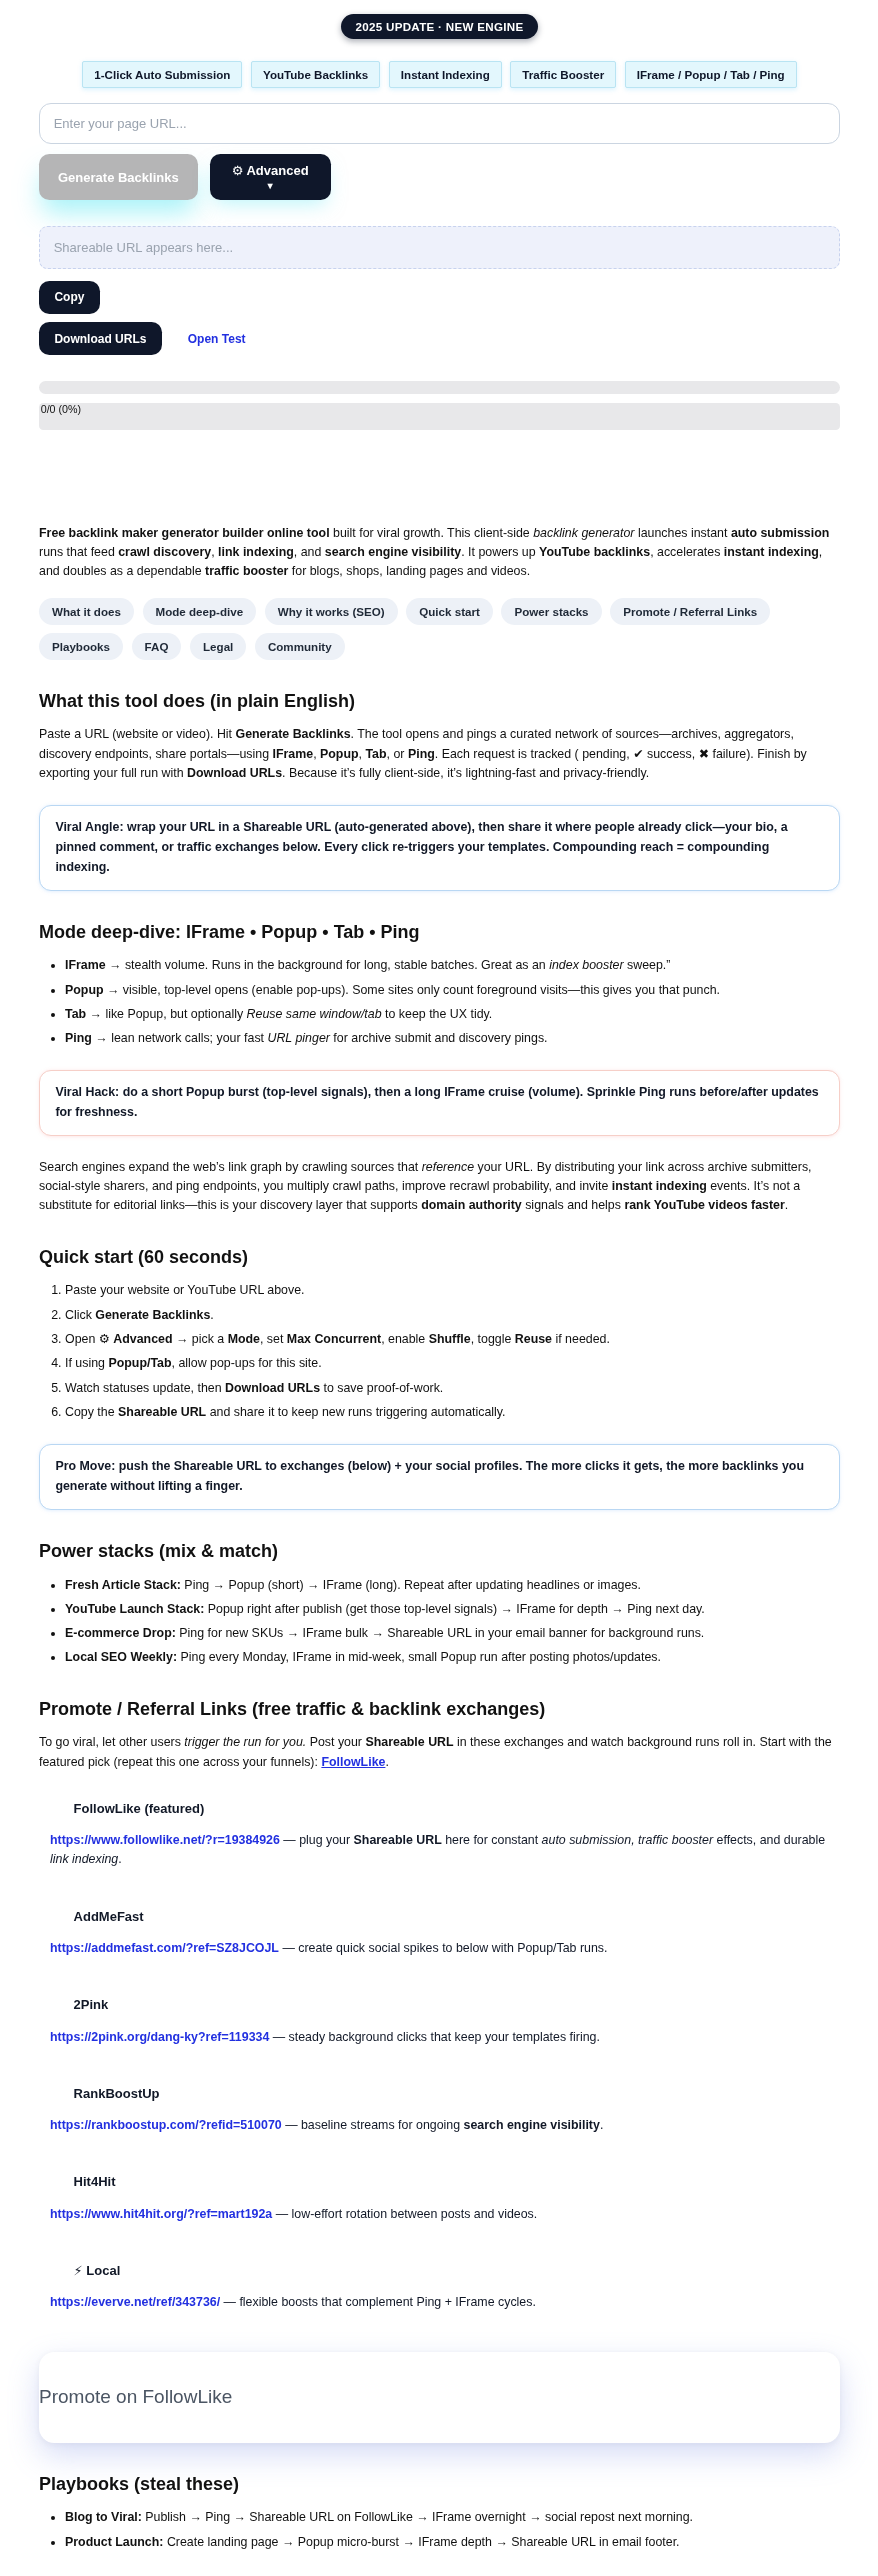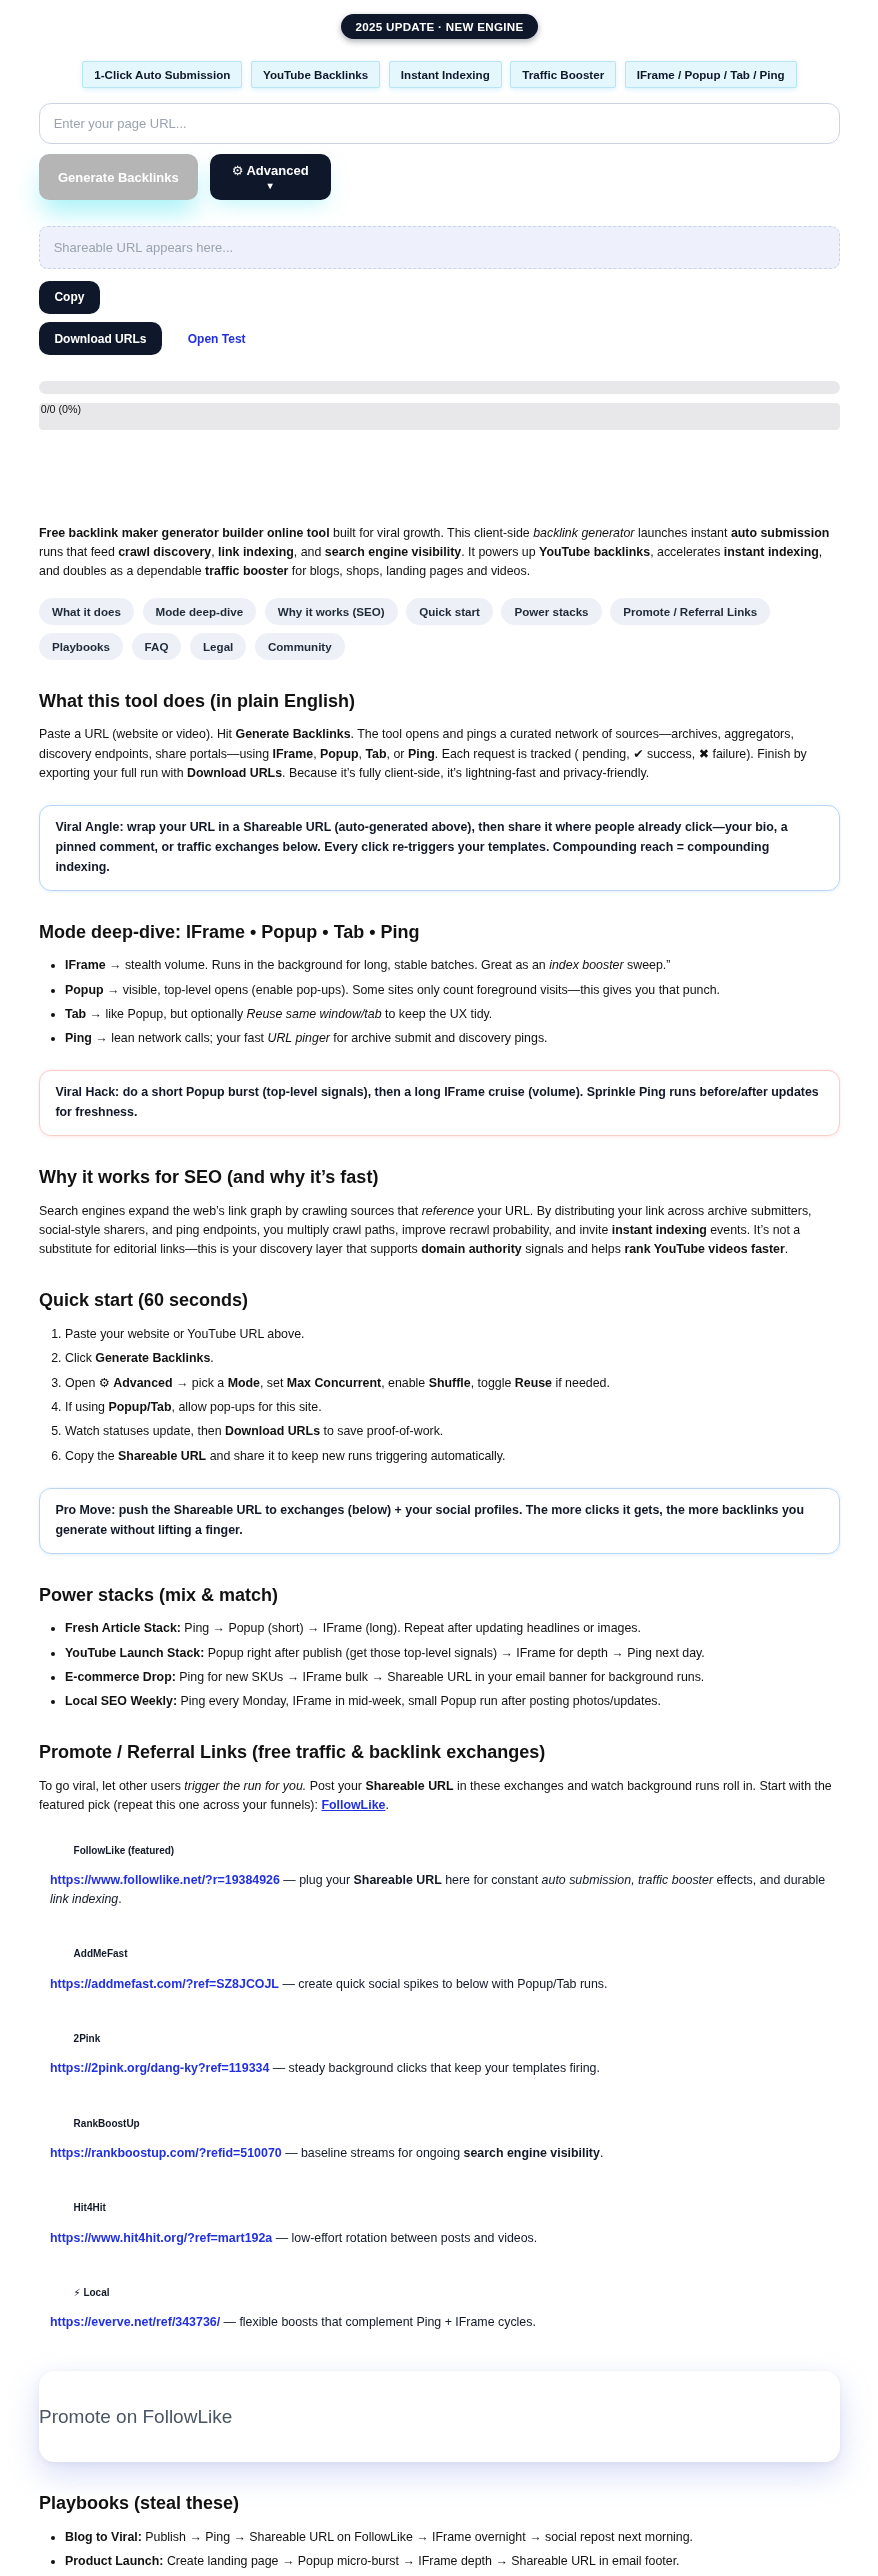--- a/index.html
+++ b/index.html
@@ -88,21 +88,21 @@
   h2.section-title{font-size:18px;font-weight:700;color:#111;margin:31px 0 13.7px;}
   .callout{
     border-radius:12px;padding:12px 15.4px;margin:22px 0;
     font-weight:700;font-size:12.4px;line-height:1.6;background:#fff;
   }
   .callout-blue{border:1.3px solid #b9d7f3;box-shadow:0 0.9px 3.4px rgba(147,197,253,.25);}
   .callout-pink{border:1.3px solid #f6cfc8;box-shadow:0 0.9px 3.4px rgba(252,165,165,.25);}
   ul.bullets,ol.steps{padding-left:26px;margin:12px 0;}
   ul.bullets li,ol.steps li{margin:5.1px 0;}
   .ref-card{margin:29px 0 39px;padding-left:11px;}
-  .ref-card h3{font-size:10px;font-weight:700;margin:0 0 15.4px 8.6px;padding-left:15px;}
+  .ref-card h3{font-size:13px;font-weight:700;margin:0 0 15.4px 8.6px;padding-left:15px;}
   .ref-card p{font-size:12.4px;line-height:1.55;margin:0;}
   .promo-box{
     margin:39px 0 22px;background:#fff;border-radius:15.4px;height:91px;
     display:flex;align-items:center;cursor:pointer;
     box-shadow:0 12px 31px rgba(130,150,230,.32),0 1.7px 6.9px rgba(0,0,0,.05);
     color:#4b5563;font-size:19px;
   }
 </style>
 </head>
 <body>
@@ -177,21 +177,20 @@
   <h2 class="section-title">Mode deep-dive: IFrame • Popup • Tab • Ping</h2>
   <ul class="bullets">
     <li><span class="b">IFrame</span><span> → stealth volume. Runs in the background for long, stable batches. Great as an </span><span class="i">index booster</span><span> sweep.”</span></li>
     <li><span class="b">Popup</span><span> → visible, top-level opens (enable pop-ups). Some sites only count foreground visits—this gives you that punch.</span></li>
     <li><span class="b">Tab</span><span> → like Popup, but optionally </span><span class="i">Reuse same window/tab</span><span> to keep the UX tidy.</span></li>
     <li><span class="b">Ping</span><span> → lean network calls; your fast </span><span class="i">URL pinger</span><span> for archive submit and discovery pings.</span></li>
   </ul>
   <div class="callout callout-pink"><span class="b">Viral Hack: do a short Popup burst (top-level signals), then a long IFrame cruise (volume). Sprinkle Ping runs before/after updates for freshness.</span></div>
 
   
-  <h2 class="section-title">Why it works for SEO (and why it’s fast)</h2>
   <p class="body-text"><span>Search engines expand the web’s link graph by crawling sources that </span><span class="i">reference</span><span> your URL. By distributing your link across archive submitters, social-style sharers, and ping endpoints, you multiply crawl paths, improve recrawl probability, and invite </span><span class="b">instant indexing</span><span> events. It’s not a substitute for editorial links—this is your discovery layer that supports </span><span class="b">domain authority</span><span> signals and helps </span><span class="b">rank YouTube videos faster</span><span>.</span></p>
 
   
   <h2 class="section-title">Quick start (60 seconds)</h2>
   <ol class="steps">
     <li><span>Paste your website or YouTube URL above.</span></li>
     <li><span>Click </span><span class="b">Generate Backlinks</span><span>.</span></li>
     <li><span>Open ⚙ </span><span class="b">Advanced</span><span> → pick a </span><span class="b">Mode</span><span>, set </span><span class="b">Max Concurrent</span><span>, enable </span><span class="b">Shuffle</span><span>, toggle </span><span class="b">Reuse</span><span> if needed.</span></li>
     <li><span>If using </span><span class="b">Popup/Tab</span><span>, allow pop-ups for this site.</span></li>
     <li><span>Watch statuses update, then </span><span class="b">Download URLs</span><span> to save proof-of-work.</span></li>

